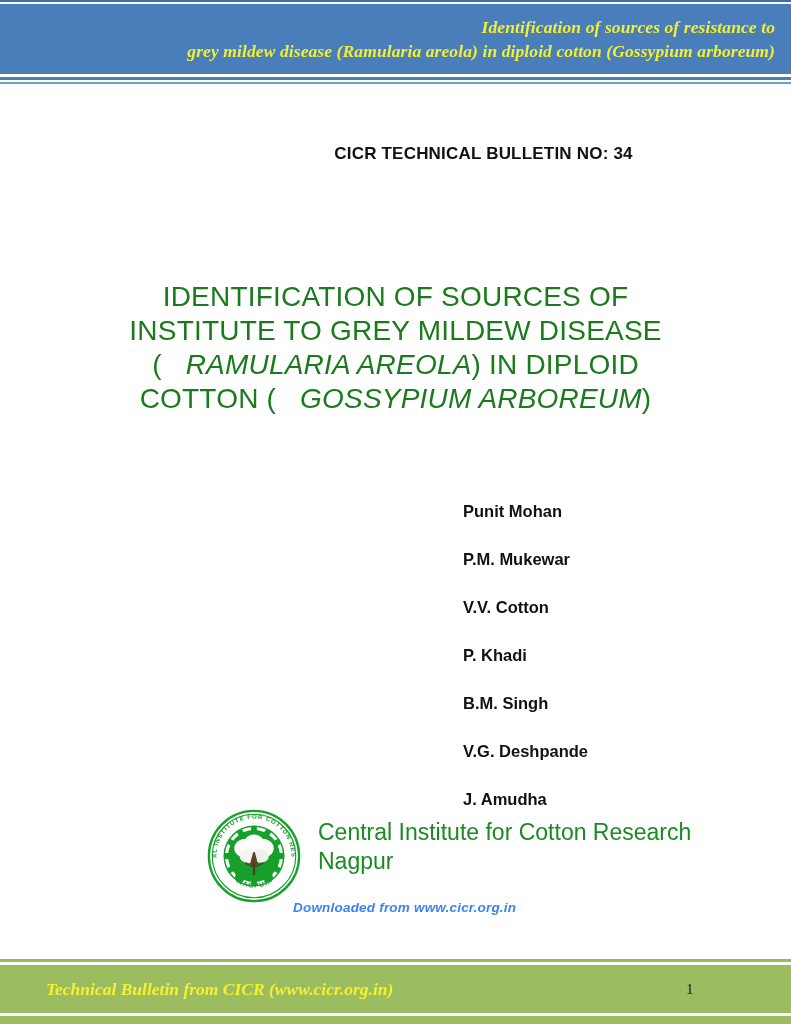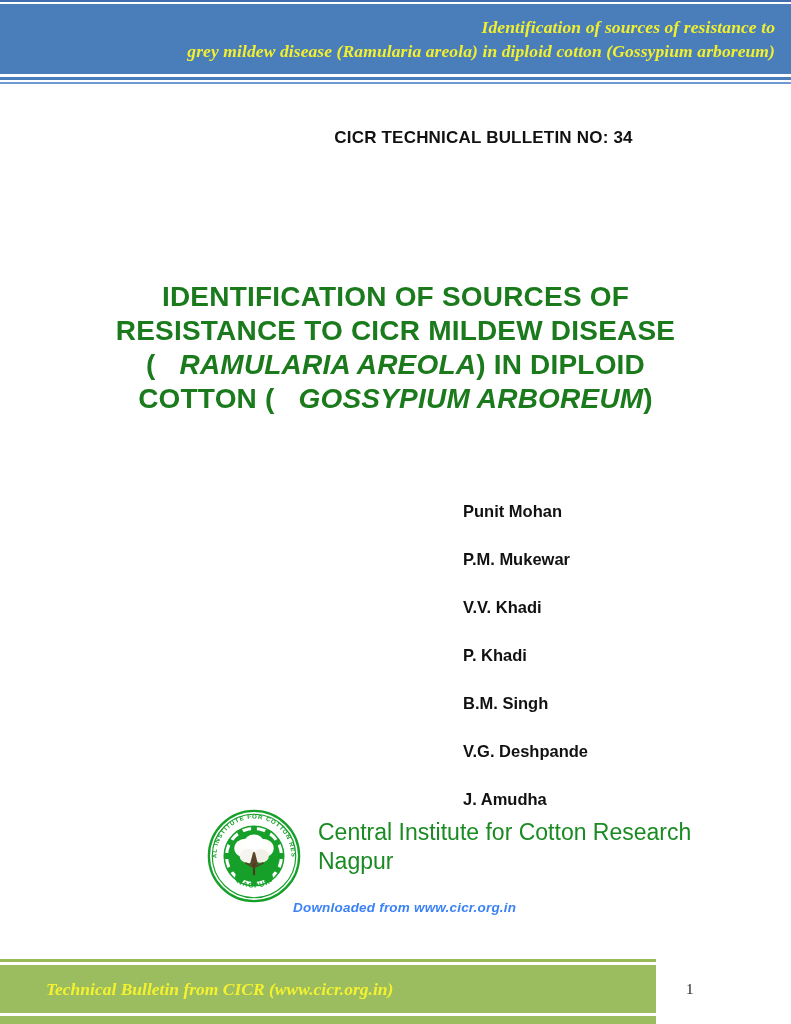--- a/index.html
+++ b/index.html
@@ -66,41 +66,41 @@
   }
   .hdr-rule-bottom {
     height: 2px;
     background: #6d9bd1;
     width: 100%;
   }
 
   
   .bulletin-no {
     position: absolute;
-    top: 128px;
+    top: 144px;
     left: 0;
     width: 791px;
     text-align: center;
     padding-left: 176px;
     box-sizing: border-box;
     font-size: 17px;
     font-weight: bold;
     color: #111111;
     letter-spacing: 0.2px;
   }
 
   
   .doc-title {
     position: absolute;
     top: 280px;
     left: 0;
     width: 791px;
     text-align: center;
     color: #1a7a1c;
-    font-weight: bold;
+    font-weight: normal;
     font-size: 28px;
     line-height: 34px;
     letter-spacing: 0.2px;
     padding: 0 36px;
     box-sizing: border-box;
   }
   .doc-title i {
     font-style: italic;
     margin-left: 24px;
   }
@@ -153,21 +153,21 @@
     font-size: 13.5px;
     font-weight: bold;
     letter-spacing: 0.2px;
   }
 
   
   .footer-wrap {
     position: absolute;
     left: 0;
     bottom: 0;
-    width: 656px;
+    width: 791px;
   }
   .ftr-rule-top {
     height: 3px;
     background: #97b958;
     width: 100%;
   }
   .ftr-gap {
     height: 3px;
     background: #ffffff;
     width: 100%;
@@ -222,29 +222,29 @@
   <div class="hdr-stripe-white"></div>
   <div class="hdr-stripe-thin"></div>
   <div class="hdr-gap"></div>
   <div class="hdr-rule-bottom"></div>
 </div>
 
 <div class="bulletin-no">CICR TECHNICAL BULLETIN NO: 34</div>
 
 <div class="doc-title">
   <span>IDENTIFICATION OF SOURCES OF</span><br>
-  <span>RESISTANCE TO CICR MILDEW DISEASE</span><br>
+  <span>INSTITUTE TO GREY MILDEW DISEASE</span><br>
   <span>(</span><i>RAMULARIA AREOLA</i><span>) IN DIPLOID</span><br>
   <span>COTTON (</span><i>GOSSYPIUM ARBOREUM</i><span>)</span>
 </div>
 
 <div class="authors">
   <div class="author-name">Punit Mohan</div>
   <div class="author-name">P.M. Mukewar</div>
-  <div class="author-name">V.V. Khadi</div>
+  <div class="author-name">V.V. Cotton</div>
   <div class="author-name">P. Khadi</div>
   <div class="author-name">B.M. Singh</div>
   <div class="author-name">V.G. Deshpande</div>
   <div class="author-name">J. Amudha</div>
 </div>
 
 <div class="org-block">
   <div class="logo">
     <svg viewBox="0 0 100 100" width="96" height="96" aria-hidden="true">
       <defs>

